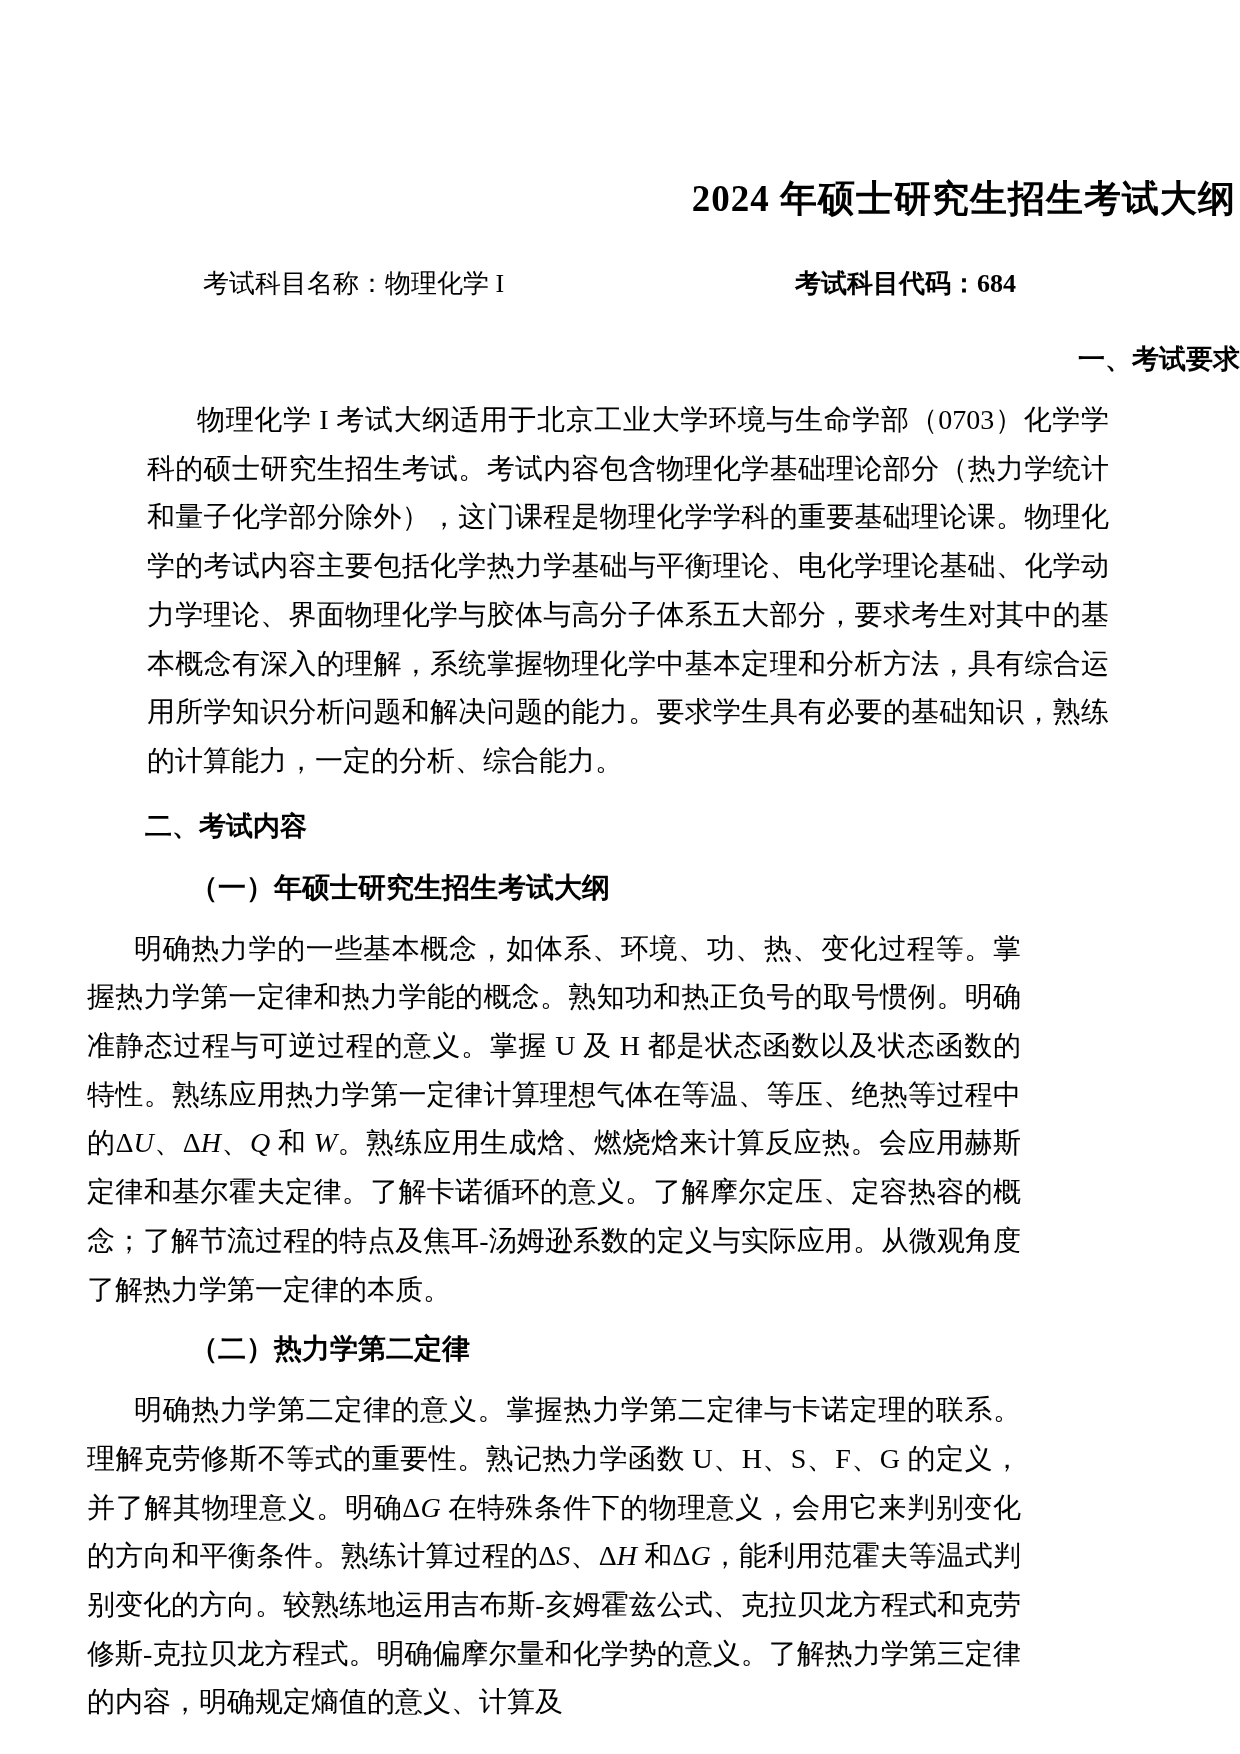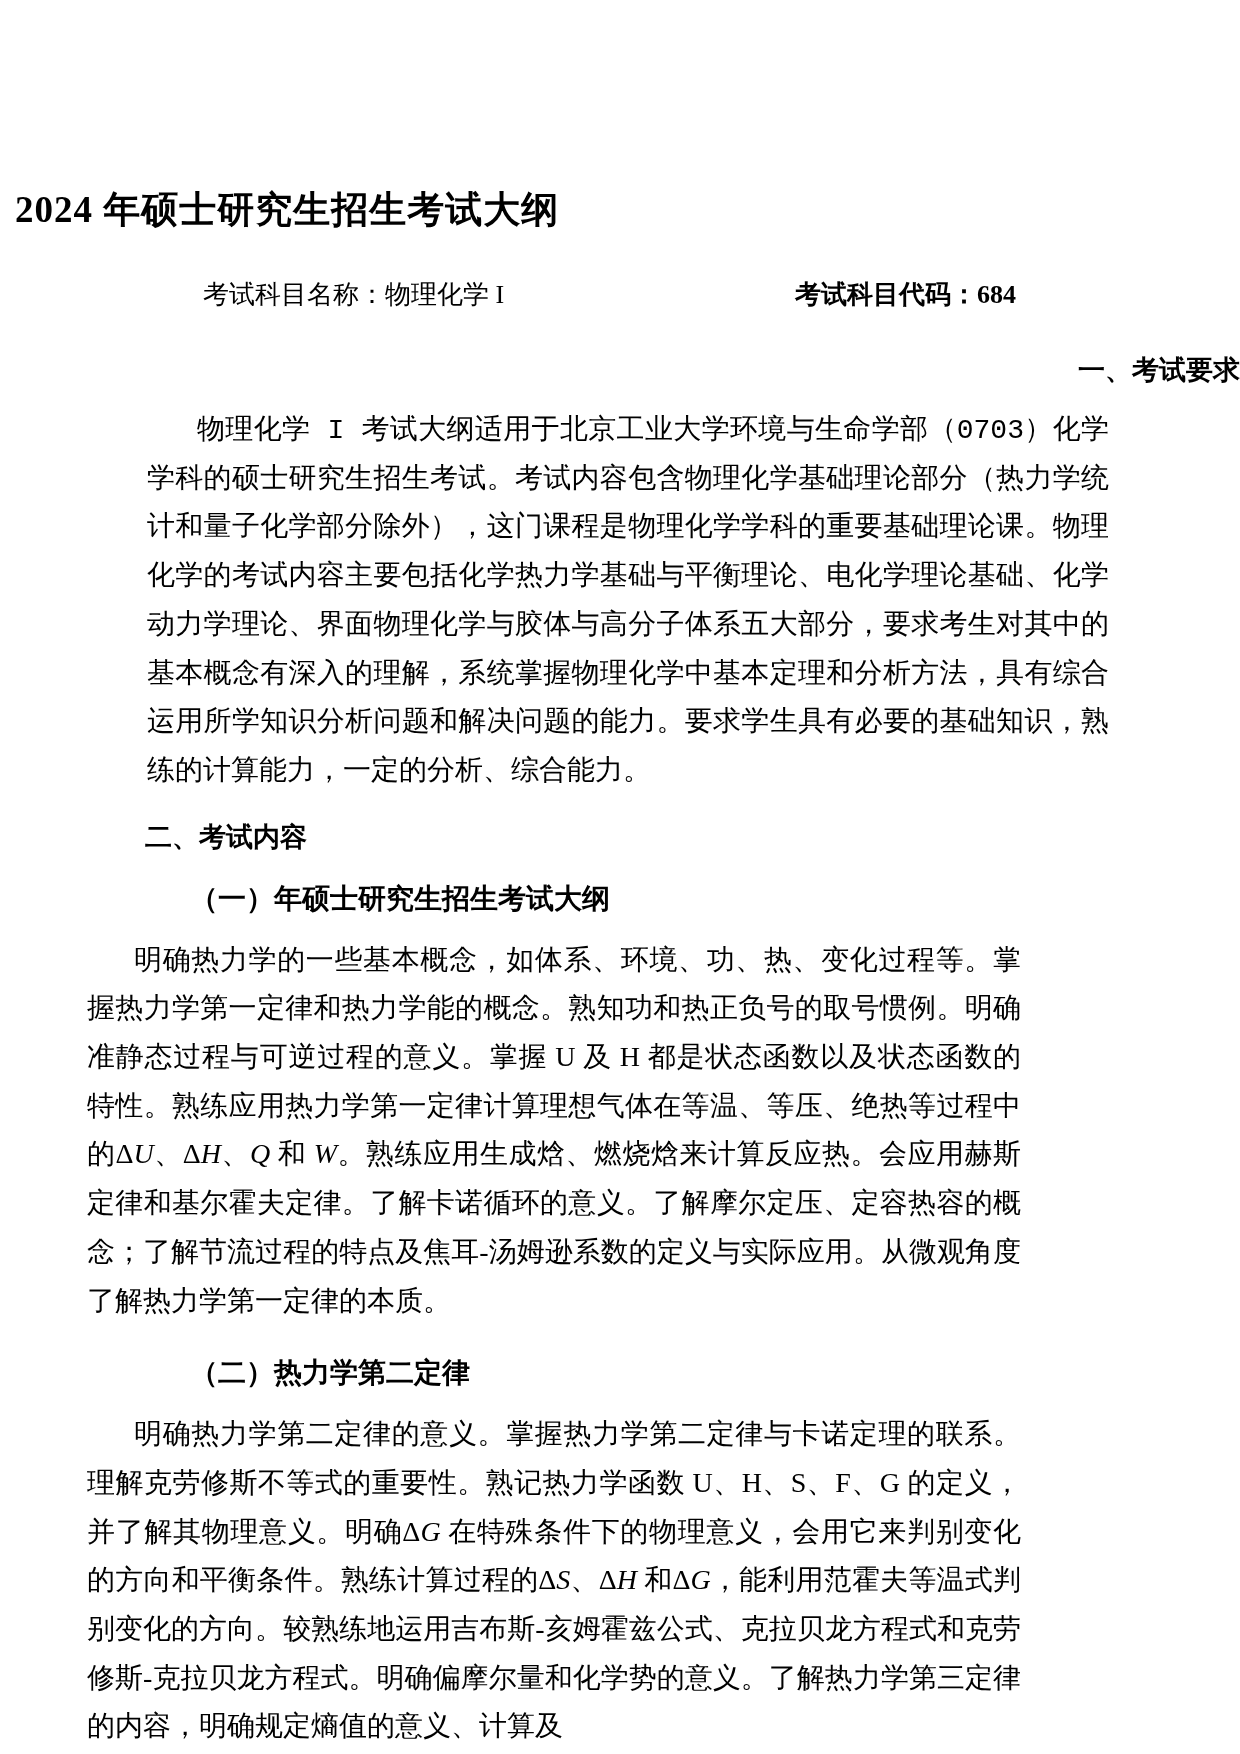--- a/index.html
+++ b/index.html
@@ -16,22 +16,22 @@
   .page {
     position: relative;
     width: 1240px;
     height: 1754px;
     background: #ffffff;
     padding-top: 173px;
     box-sizing: border-box;
     overflow: hidden;
   }
   .doc-title {
-    margin: 15px;
-    text-align: left;
+    margin: 4px;
+    text-align: right;
     font-size: 37px;
     line-height: 44px;
     font-weight: bold;
     font-family: "Liberation Serif", "DejaVu Serif", serif;
     letter-spacing: 1px;
   }
   .subject-row {
     position: relative;
     margin-top: 46px;
     height: 34px;
@@ -51,33 +51,32 @@
   h2.sec-heading.first { margin-top: 40px; text-align: right; }
   h2.sec-heading.second { margin-top: 22px; font-family: Liberation Serif, serif; }
   h3.sub-heading {
     margin: 0 0 0 190px;
     font-size: 28px;
     line-height: 36px;
     font-weight: bold;
     font-family: "Liberation Sans", "DejaVu Sans", sans-serif;
   }
   h3.sub-heading.one { margin-top: 26px; }
-  h3.sub-heading.two { margin-top: 30px; }
+  h3.sub-heading.two { margin-top: 17px; }
   p.body-para {
     margin: 19px 0 0 0;
     font-size: 28px;
     line-height: 48.7px;
     text-align: justify;
     font-family: "Liberation Serif", "DejaVu Serif", serif;
   }
   p.level-1 {
     margin-left: 147px;
     width: 962px;
     text-indent: 50px;
-    font-family: Liberation Mono, monospace;
   }
   p.level-2 {
     margin-left: 87px;
     width: 934px;
     text-indent: 47px;
   }
   .var {
     font-style: italic;
     font-family: "Liberation Serif", "DejaVu Serif", serif;
   }

